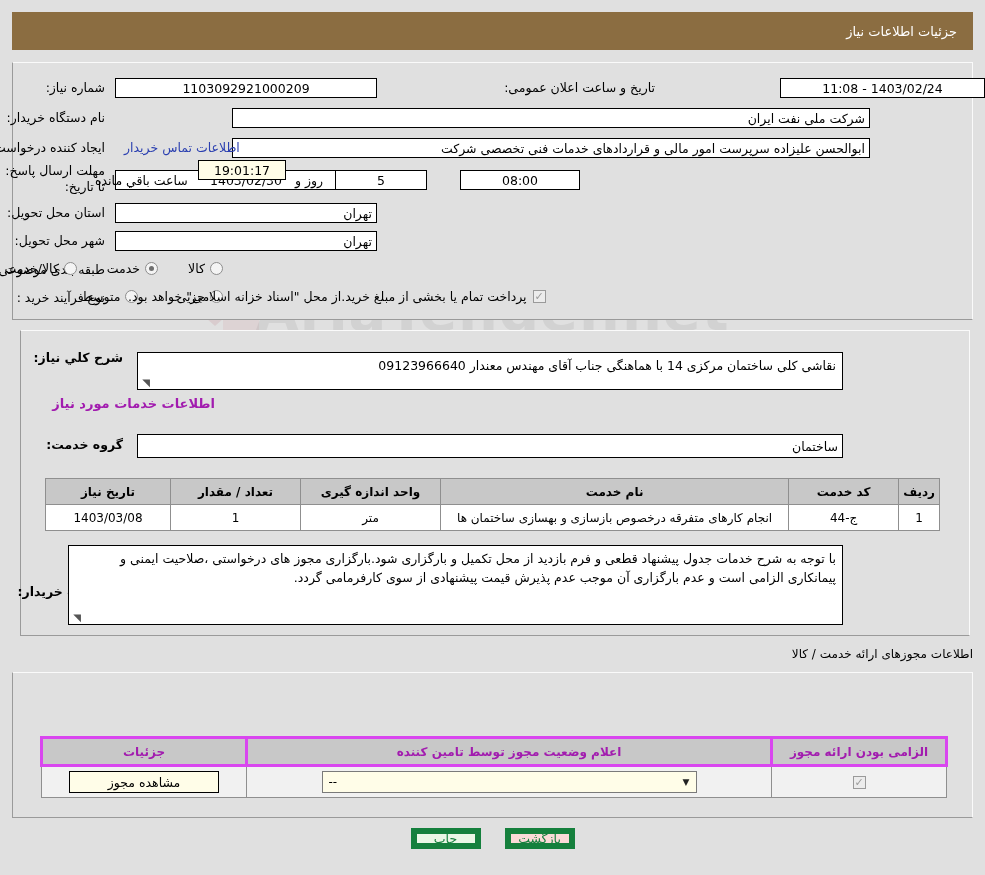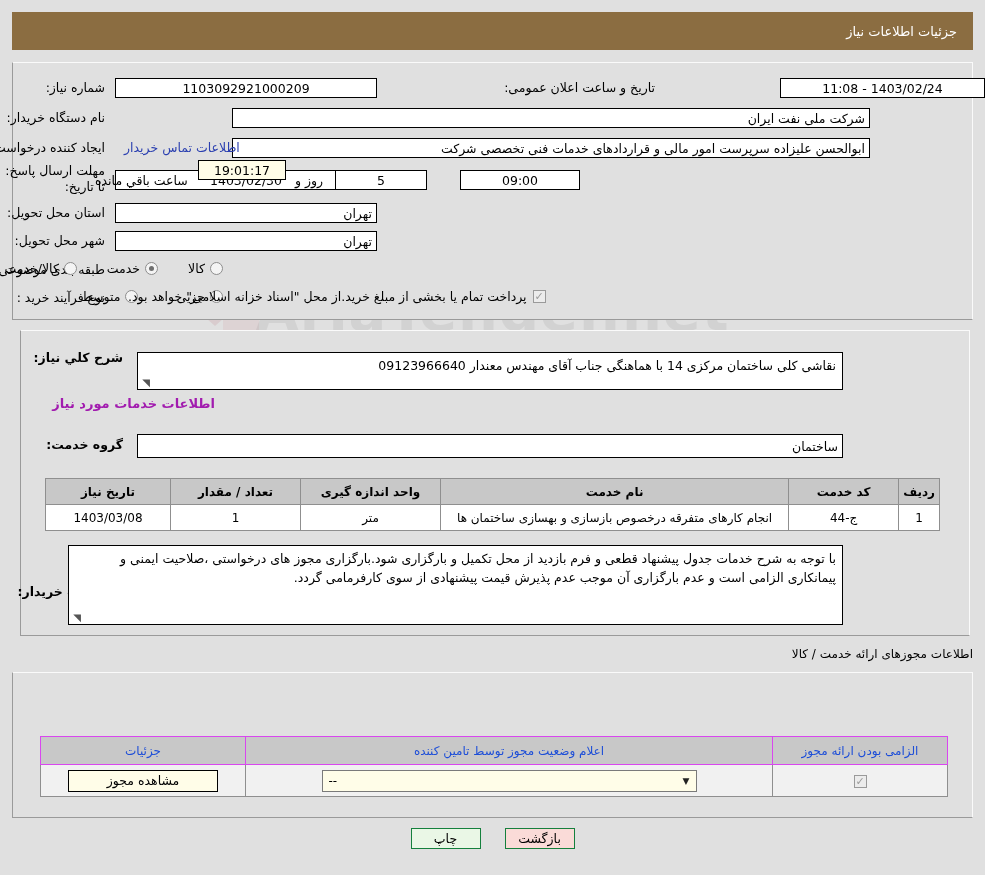--- a/index.html
+++ b/index.html
@@ -107,22 +107,22 @@
   }
   table.grid td {
     background: #fff; border: 1px solid #8f8f8f;
     color: #000; height: 26px; padding: 2px 6px; text-align: center;
   }
   table.grid td.rt { text-align: center; }
 
   .lic-wrap { position: absolute; left: 40px; top: 736px; width: 908px; z-index: 3; }
   table.lic { border-collapse: collapse; width: 100%; font-size: 12px; }
   table.lic th {
-    background: #c8c8c8; border: 1px solid #d946ef; height: 28px;
-    font-weight: normal; color: #1d4ed8;
+    background: #c8c8c8; border: 3px solid #d946ef; height: 28px;
+    font-weight: bold; color: #a21caf;
   }
   table.lic td {
     background: #f1f1f1; border: 1px solid #8f8f8f; height: 32px;
     text-align: center; color: #000;
   }
 
   .select {
     width: 375px; height: 22px; border: 1px solid #7a7a7a; background: #fffde8;
     display: flex; align-items: center; justify-content: space-between;
     padding: 0 6px; font-size: 12px; color: #000; margin: 0 auto; cursor: pointer;
@@ -134,22 +134,22 @@
     font-size: 12.5px; color: #000; display: flex; align-items: center;
     justify-content: center; margin: 0 auto; cursor: pointer;
   }
 
   .sec-title { position: absolute; font-size: 13px; font-weight: bold; color: #a21caf; z-index: 3; }
   .sec-note  { position: absolute; font-size: 12px; color: #000; z-index: 3; }
 
   
   .footer { position: absolute; left: 0; top: 828px; width: 985px; display: flex; justify-content: center; gap: 24px; z-index: 3; }
   .btn {
-    width: 70px; height: 21px; border: 1px solid #15803d; font-size: 12.5px;
-    display: flex; align-items: center; justify-content: center; cursor: pointer; color: #000000;
+    width: 70px; height: 21px; border: 6px solid #15803d; font-size: 12.5px;
+    display: flex; align-items: center; justify-content: center; cursor: pointer; color: #15803d;
   }
   .btn-back  { background: #fadbd8; }
   .btn-print { background: #eaf7e6; }
 </style>
 </head>
 <body>
 
 <div class="page">
 
   <div class="wm-shield"></div>
@@ -182,21 +182,21 @@
     <span class="lbl">ایجاد کننده درخواست:</span>
   </div>
   <div class="fld right" style="position:absolute; top:138px; left:232px; width:638px; z-index:3; overflow:visible;">ابوالحسن علیزاده سرپرست امور مالی و قراردادهای خدمات فنی تخصصی شرکت</div>
   <a class="link" style="position:absolute; top:140px; left:124px; z-index:4;">اطلاعات تماس خریدار</a>
 
   <div class="row" style="top:163px; right:880px; width:110px; z-index:3; line-height:1.3;">
     <span class="lbl" style="white-space:normal; text-align:right;">مهلت ارسال پاسخ: تا تاریخ:</span>
   </div>
   <div class="fld center" style="position:absolute; top:170px; right:608px; width:262px; z-index:3;">1403/02/30</div>
   <span class="lbl" style="position:absolute; top:173px; right:560px; z-index:3;">ساعت</span>
-  <div class="fld center" style="position:absolute; top:170px; left:460px; width:120px; z-index:3;">09:00</div>
+  <div class="fld center" style="position:absolute; top:170px; left:460px; width:120px; z-index:3;">08:00</div>
   <div class="fld center" style="position:absolute; top:170px; left:335px; width:92px; z-index:3;">5</div>
   <span class="lbl" style="position:absolute; top:173px; left:295px; z-index:3;">روز و</span>
   <div class="fld cream center" style="position:absolute; top:160px; left:198px; width:88px; z-index:3;">19:01:17</div>
   <span class="lbl" style="position:absolute; top:173px; left:95px; z-index:3;">ساعت باقي مانده</span>
 
   <div class="row" style="top:205px; right:880px; z-index:3;">
     <span class="lbl">استان محل تحویل:</span>
   </div>
   <div class="fld right" style="position:absolute; top:203px; right:608px; width:262px; z-index:3;">تهران</div>
 

